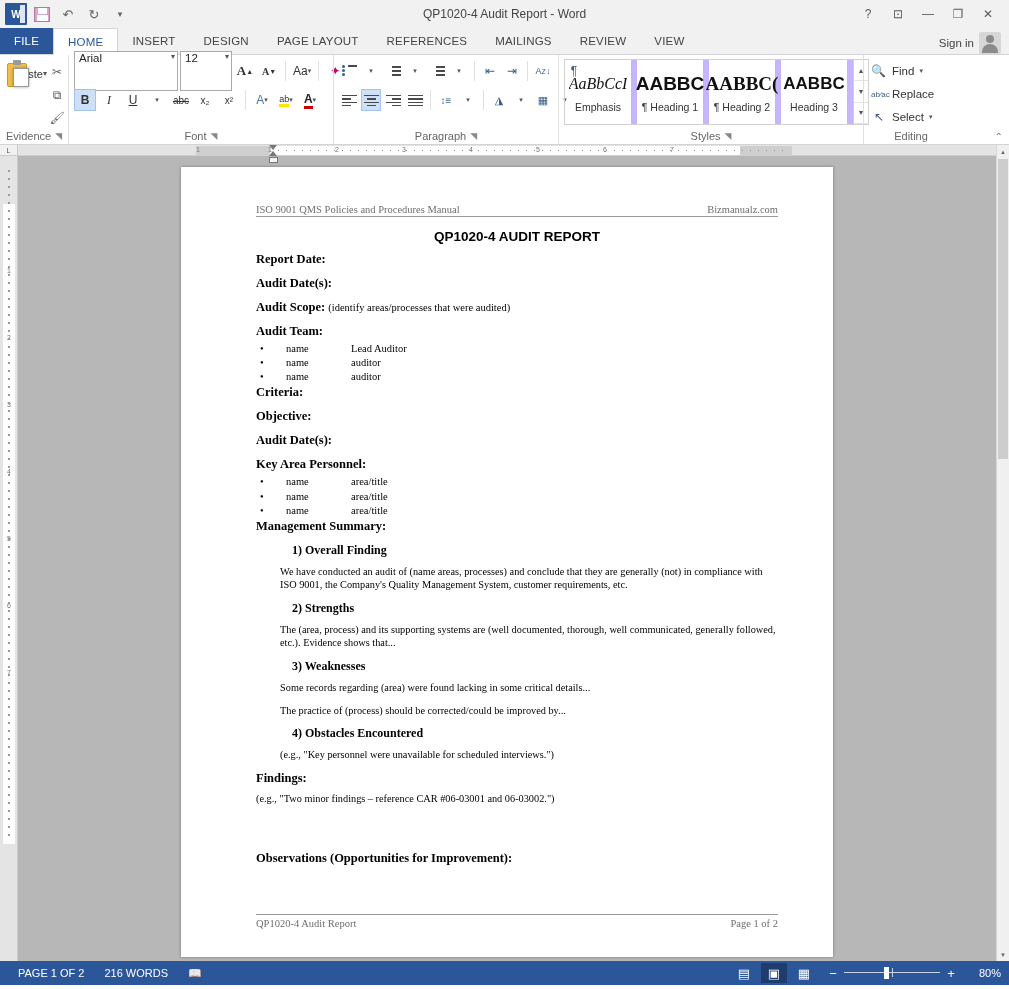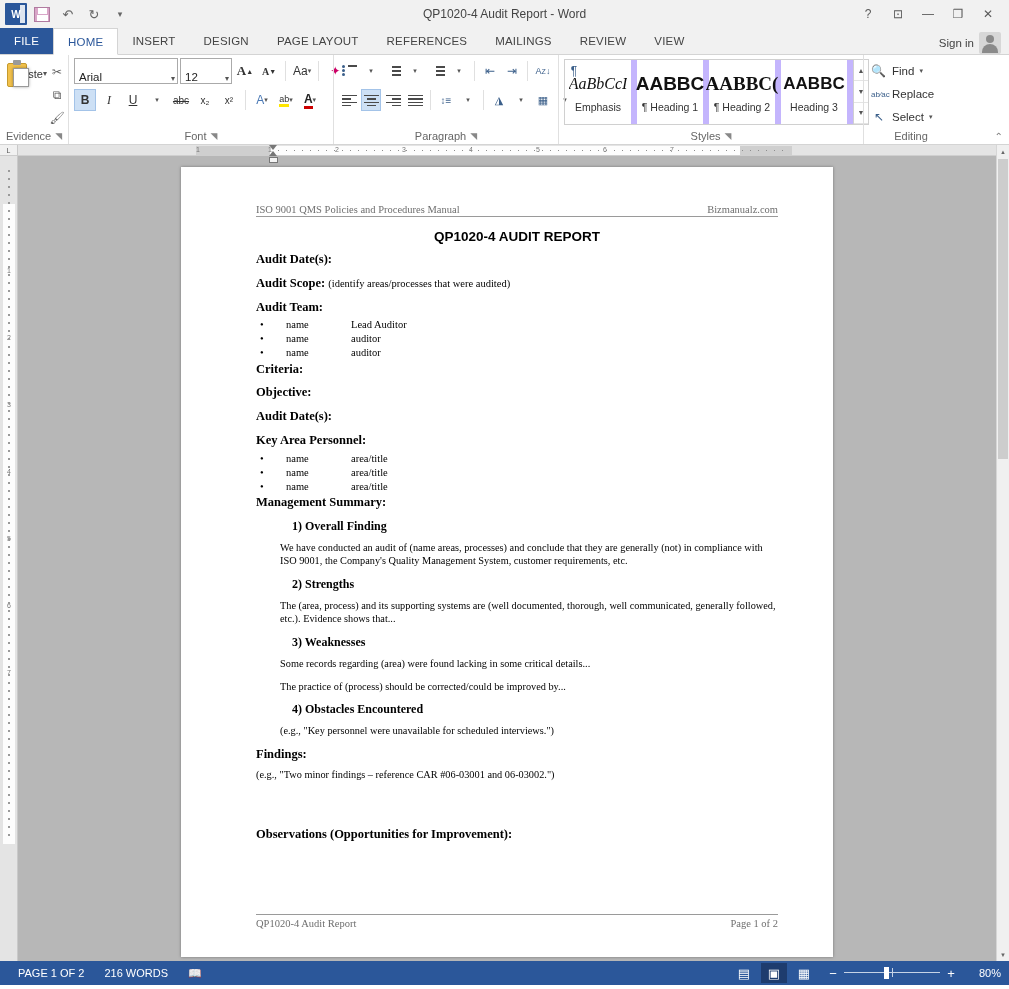--- a/index.html
+++ b/index.html
@@ -129,22 +129,22 @@
   .paste-lbl { font-size: 11px; color: #333; margin-top: 1px; }
   .paste-caret { font-size: 8px; color: #555; line-height: 7px; }
   .clip-mini { display: flex; flex-direction: column; gap: 3px; padding-top: 4px; }
   .mini-btn { width: 20px; height: 20px; display: flex; align-items: center; justify-content: center; font-size: 12px; color: #5a5a5a; }
 
   
   .fontgroup { width: 265px; }
   .frow { display: flex; align-items: center; gap: 2px; height: 26px; }
   .frow.r2 { margin-top: 3px; }
   .combo {
-    height: 26px; border: 1px solid #aaa; background: #fff;
-    display: flex; align-items: flex-end; padding: 0 2px 0 4px;
+    height: 40px; border: 1px solid #aaa; background: #fff;
+    display: flex; align-items: flex-start; padding: 0 2px 0 4px;
     font-size: 11.5px; color: #222;
   }
   .combo .cv { flex: 1; overflow: hidden; white-space: nowrap; }
   .combo .cc { font-size: 8px; color: #555; padding-left: 3px; }
   .fname { width: 104px; }
   .fsize { width: 52px; }
   .ibtn {
     min-width: 22px; height: 22px; display: flex; align-items: center; justify-content: center;
     font-size: 12px; color: #333; padding: 0 2px;
   }
@@ -799,20 +799,21 @@
 
     <div class="page">
       <div class="pagehead">
         <span>ISO 9001 QMS Policies and Procedures Manual</span>
         <span>Bizmanualz.com</span>
       </div>
 
       <div class="pagebody">
         <p class="doctitle">QP1020-4 AUDIT REPORT</p>
 
+        <p class="fld"><span>Report Date:</span></p>
         <p class="fld"><span>Audit Date(s):</span></p>
         <p class="fld"><span>Audit Scope:</span> <span class="hint">(identify areas/processes that were audited)</span></p>
 
         <p class="fld" style="margin-bottom:4px">Audit Team:</p>
         <ul class="ul">
           <li>
               <span class="bul">•</span>
               <span class="c1">name</span>
               <span>Lead Auditor</span>
             </li>

